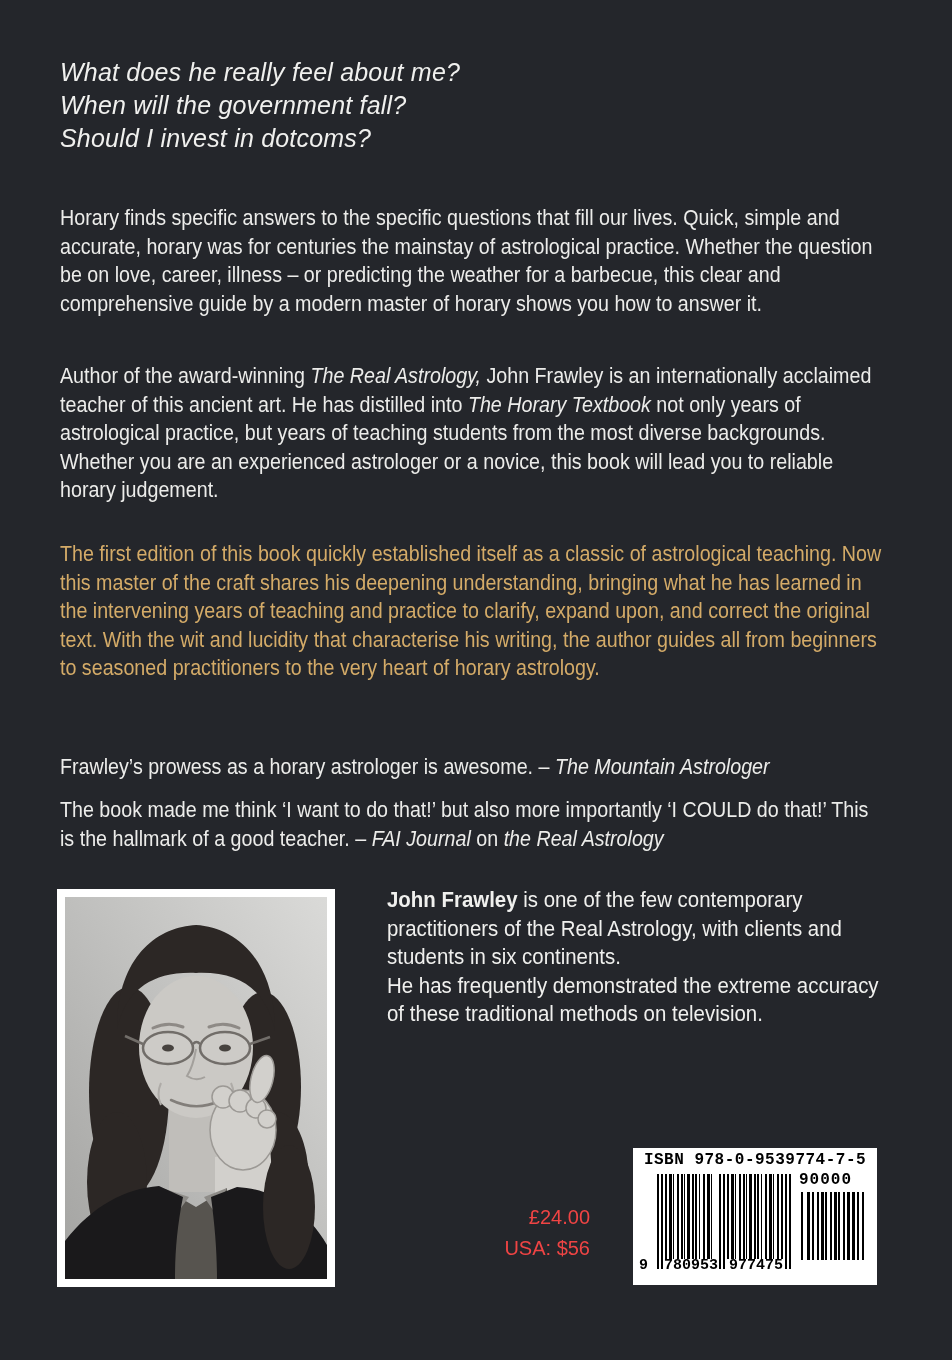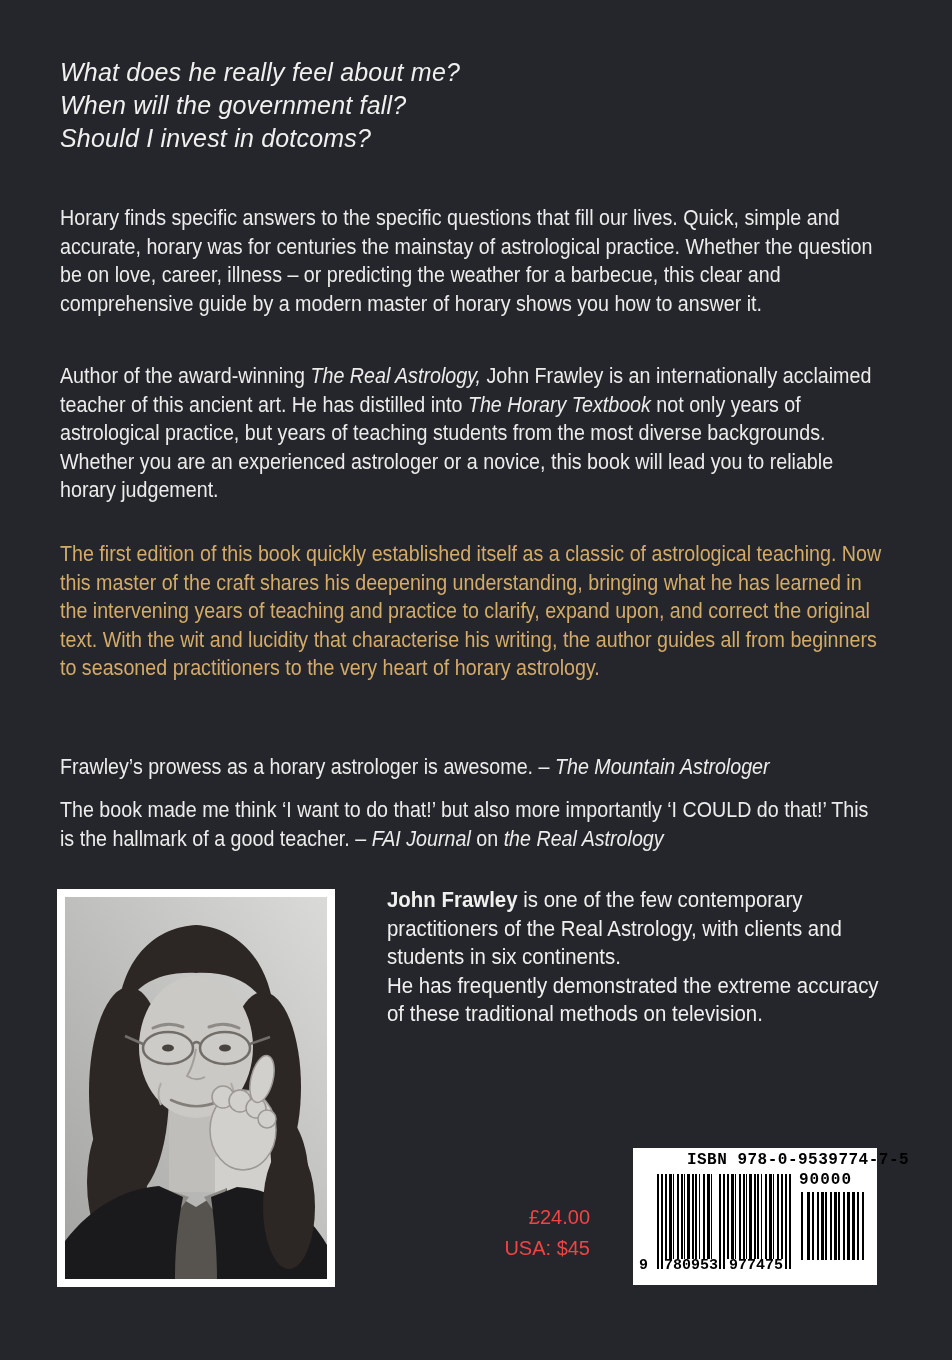--- a/index.html
+++ b/index.html
@@ -49,21 +49,21 @@
   }
   
   .barcode-box {
     position:absolute; left:633px; top:1148px; width:244px; height:137px;
     background:#ffffff; color:#000;
     font-family:"Liberation Mono", monospace;
   }
   .barcode-box svg { position:absolute; left:0; top:0; width:244px; height:137px; }
   .isbn-label {
     position:absolute; top:3px; left:0; width:100%; text-align:center;
-    font-size:16px; font-weight:700; letter-spacing:0.5px; white-space:nowrap;padding-left:43px;
+    font-size:16px; font-weight:700; letter-spacing:0.5px; white-space:nowrap;
   }
   .supp-label {
     position:absolute; top:23px; left:166px; width:70px; 
     font-size:16px; font-weight:700; letter-spacing:1px;
   }
   .digit-group { position:absolute; top:109px; font-size:15px; font-weight:700; }
   .dg1 { left:6px; }
   .dg2 { left:30px; width:56px; text-align:center; }
   .dg3 { left:94px; width:58px; text-align:center; }
 </style>
@@ -149,21 +149,21 @@
     </svg>
   </div>
 
   <div class="bio">
     <p><span class="bold">John Frawley</span><span> is one of the few contemporary practitioners of the Real Astrology, with clients and students in six continents.</span></p>
     <p>He has frequently demonstrated the extreme accuracy of these traditional methods on television.</p>
   </div>
 
   <div class="pricing">
     <div>£24.00</div>
-    <div>USA: $45</div>
+    <div>USA: $56</div>
   </div>
 
   <div class="barcode-box">
     <svg id="barcode-svg" aria-hidden="true" viewBox="0 0 244 137">
         <rect x="24" y="26" width="2" height="95" fill="#000"></rect>
         <rect x="28" y="26" width="2" height="95" fill="#000"></rect>
         <rect x="86" y="26" width="2" height="95" fill="#000"></rect>
         <rect x="90" y="26" width="2" height="95" fill="#000"></rect>
         <rect x="152" y="26" width="2" height="95" fill="#000"></rect>
         <rect x="156" y="26" width="2" height="95" fill="#000"></rect>

